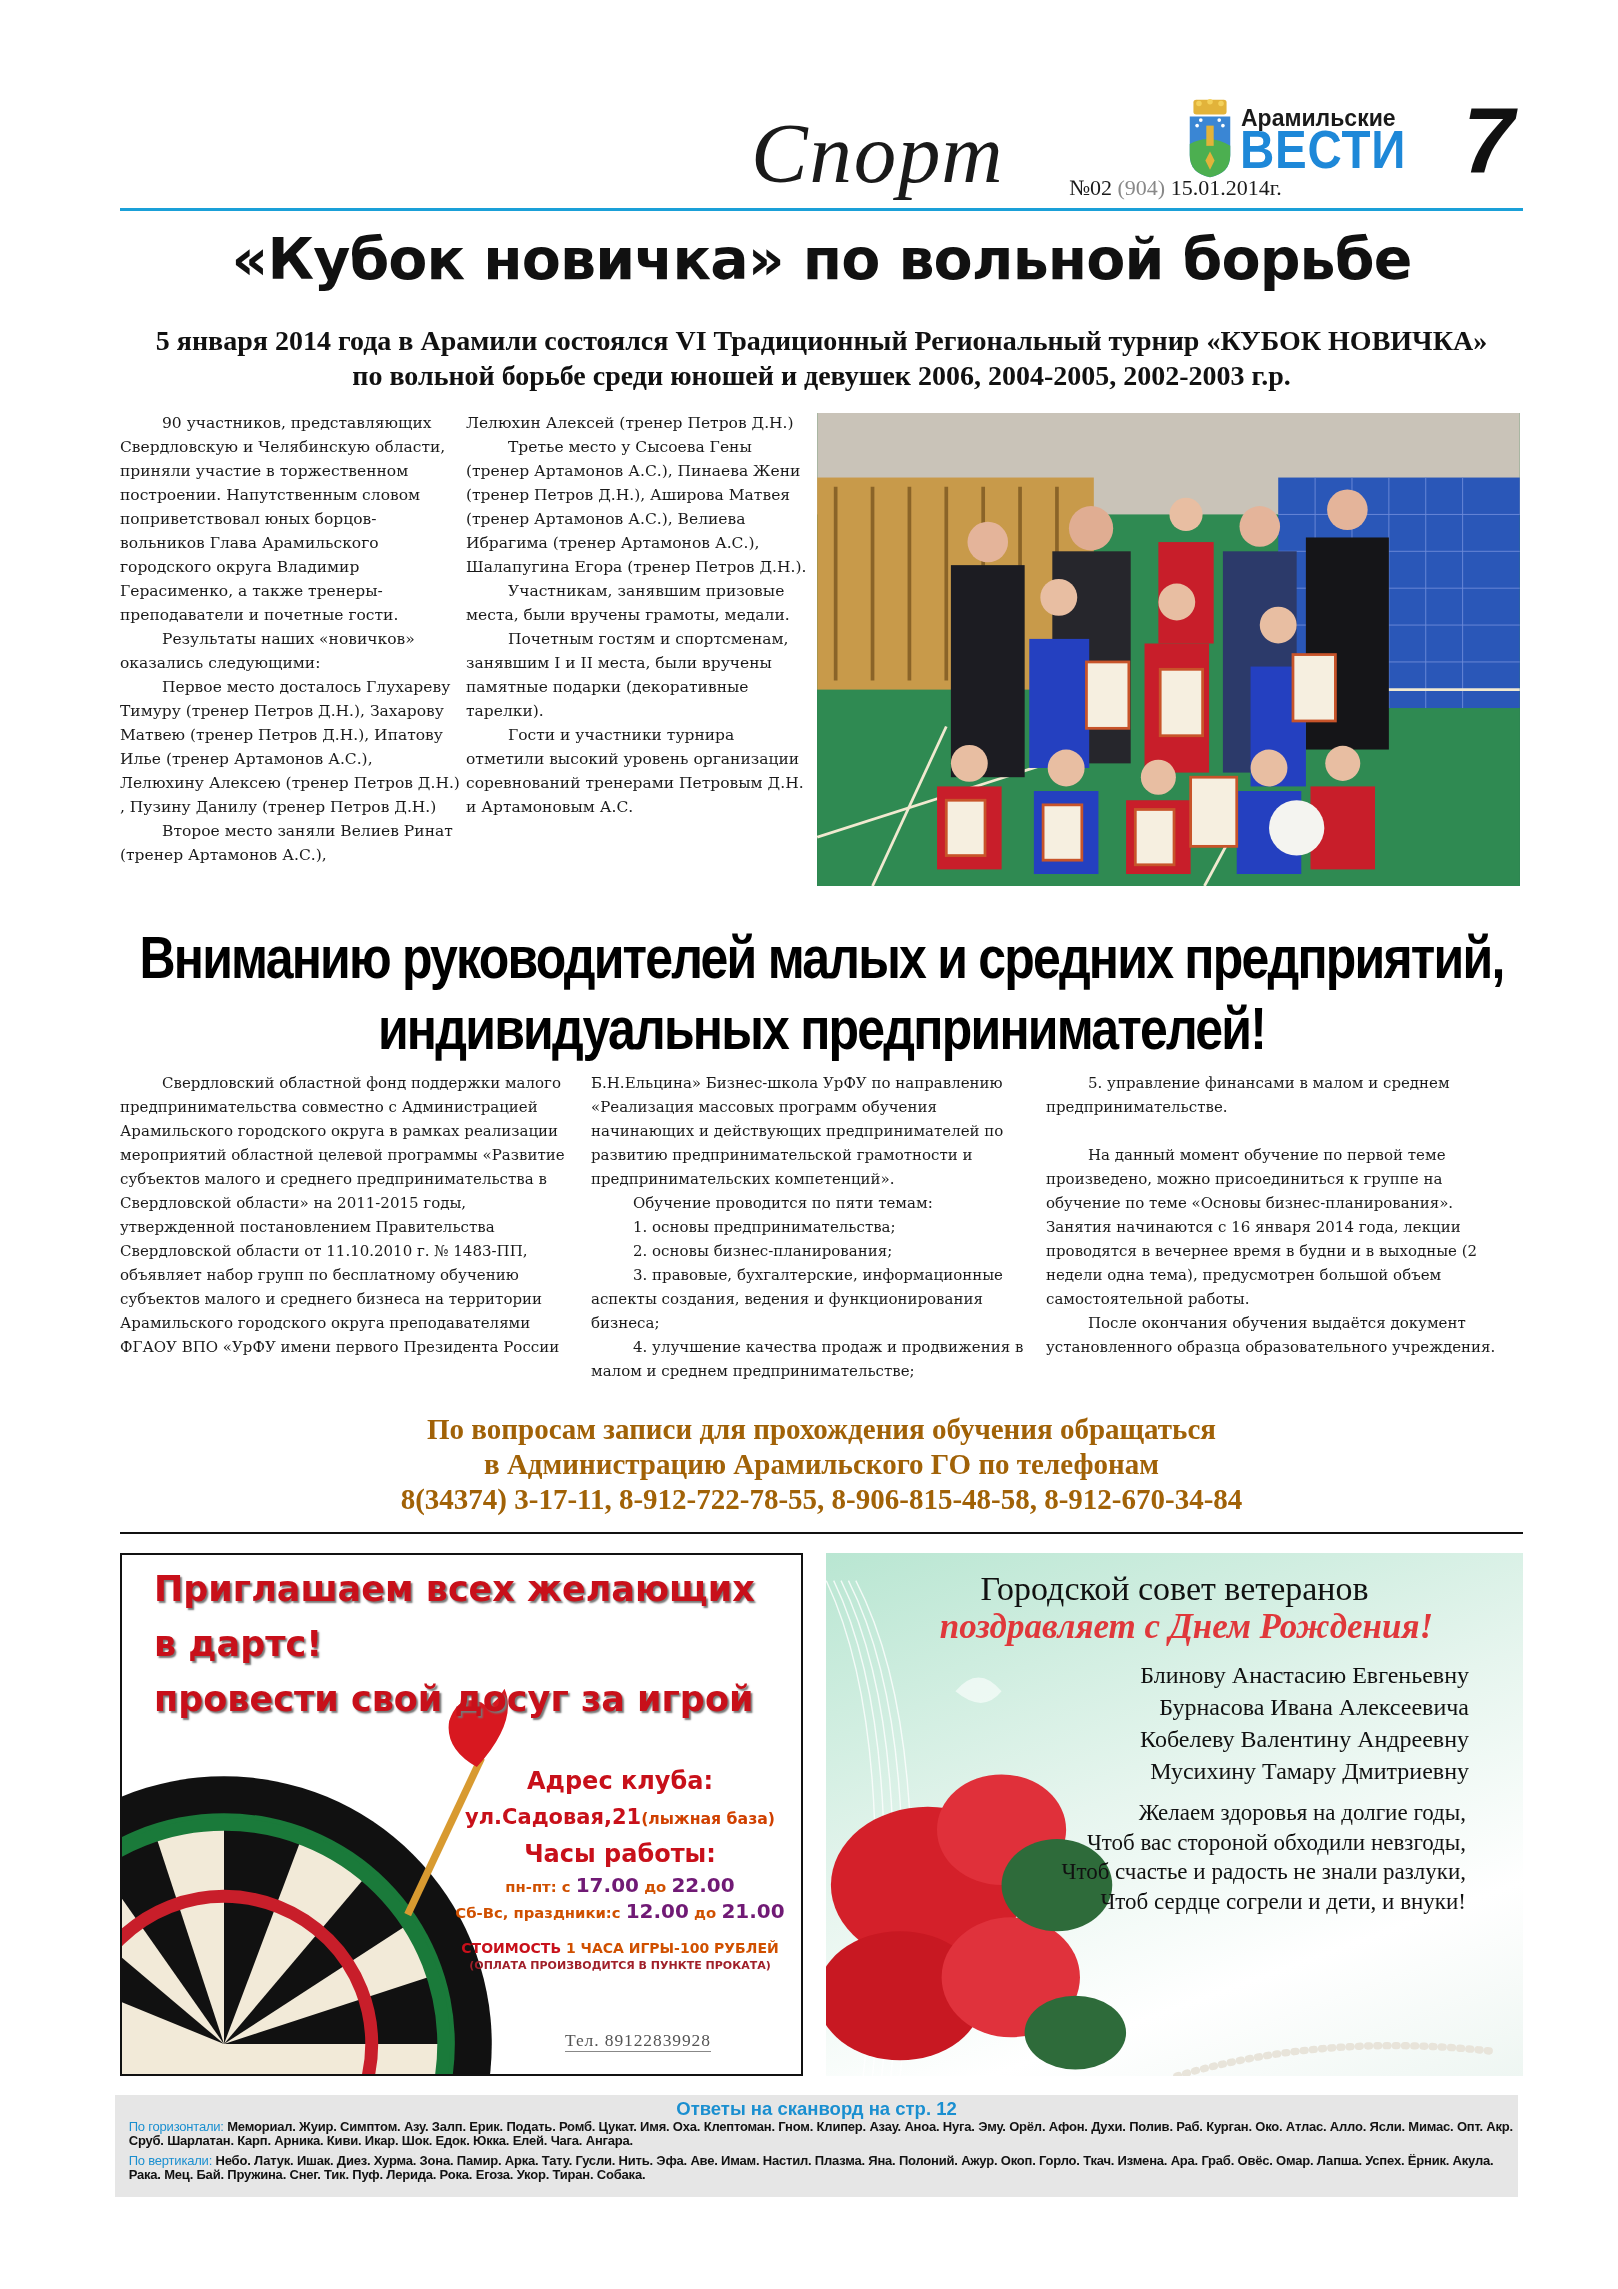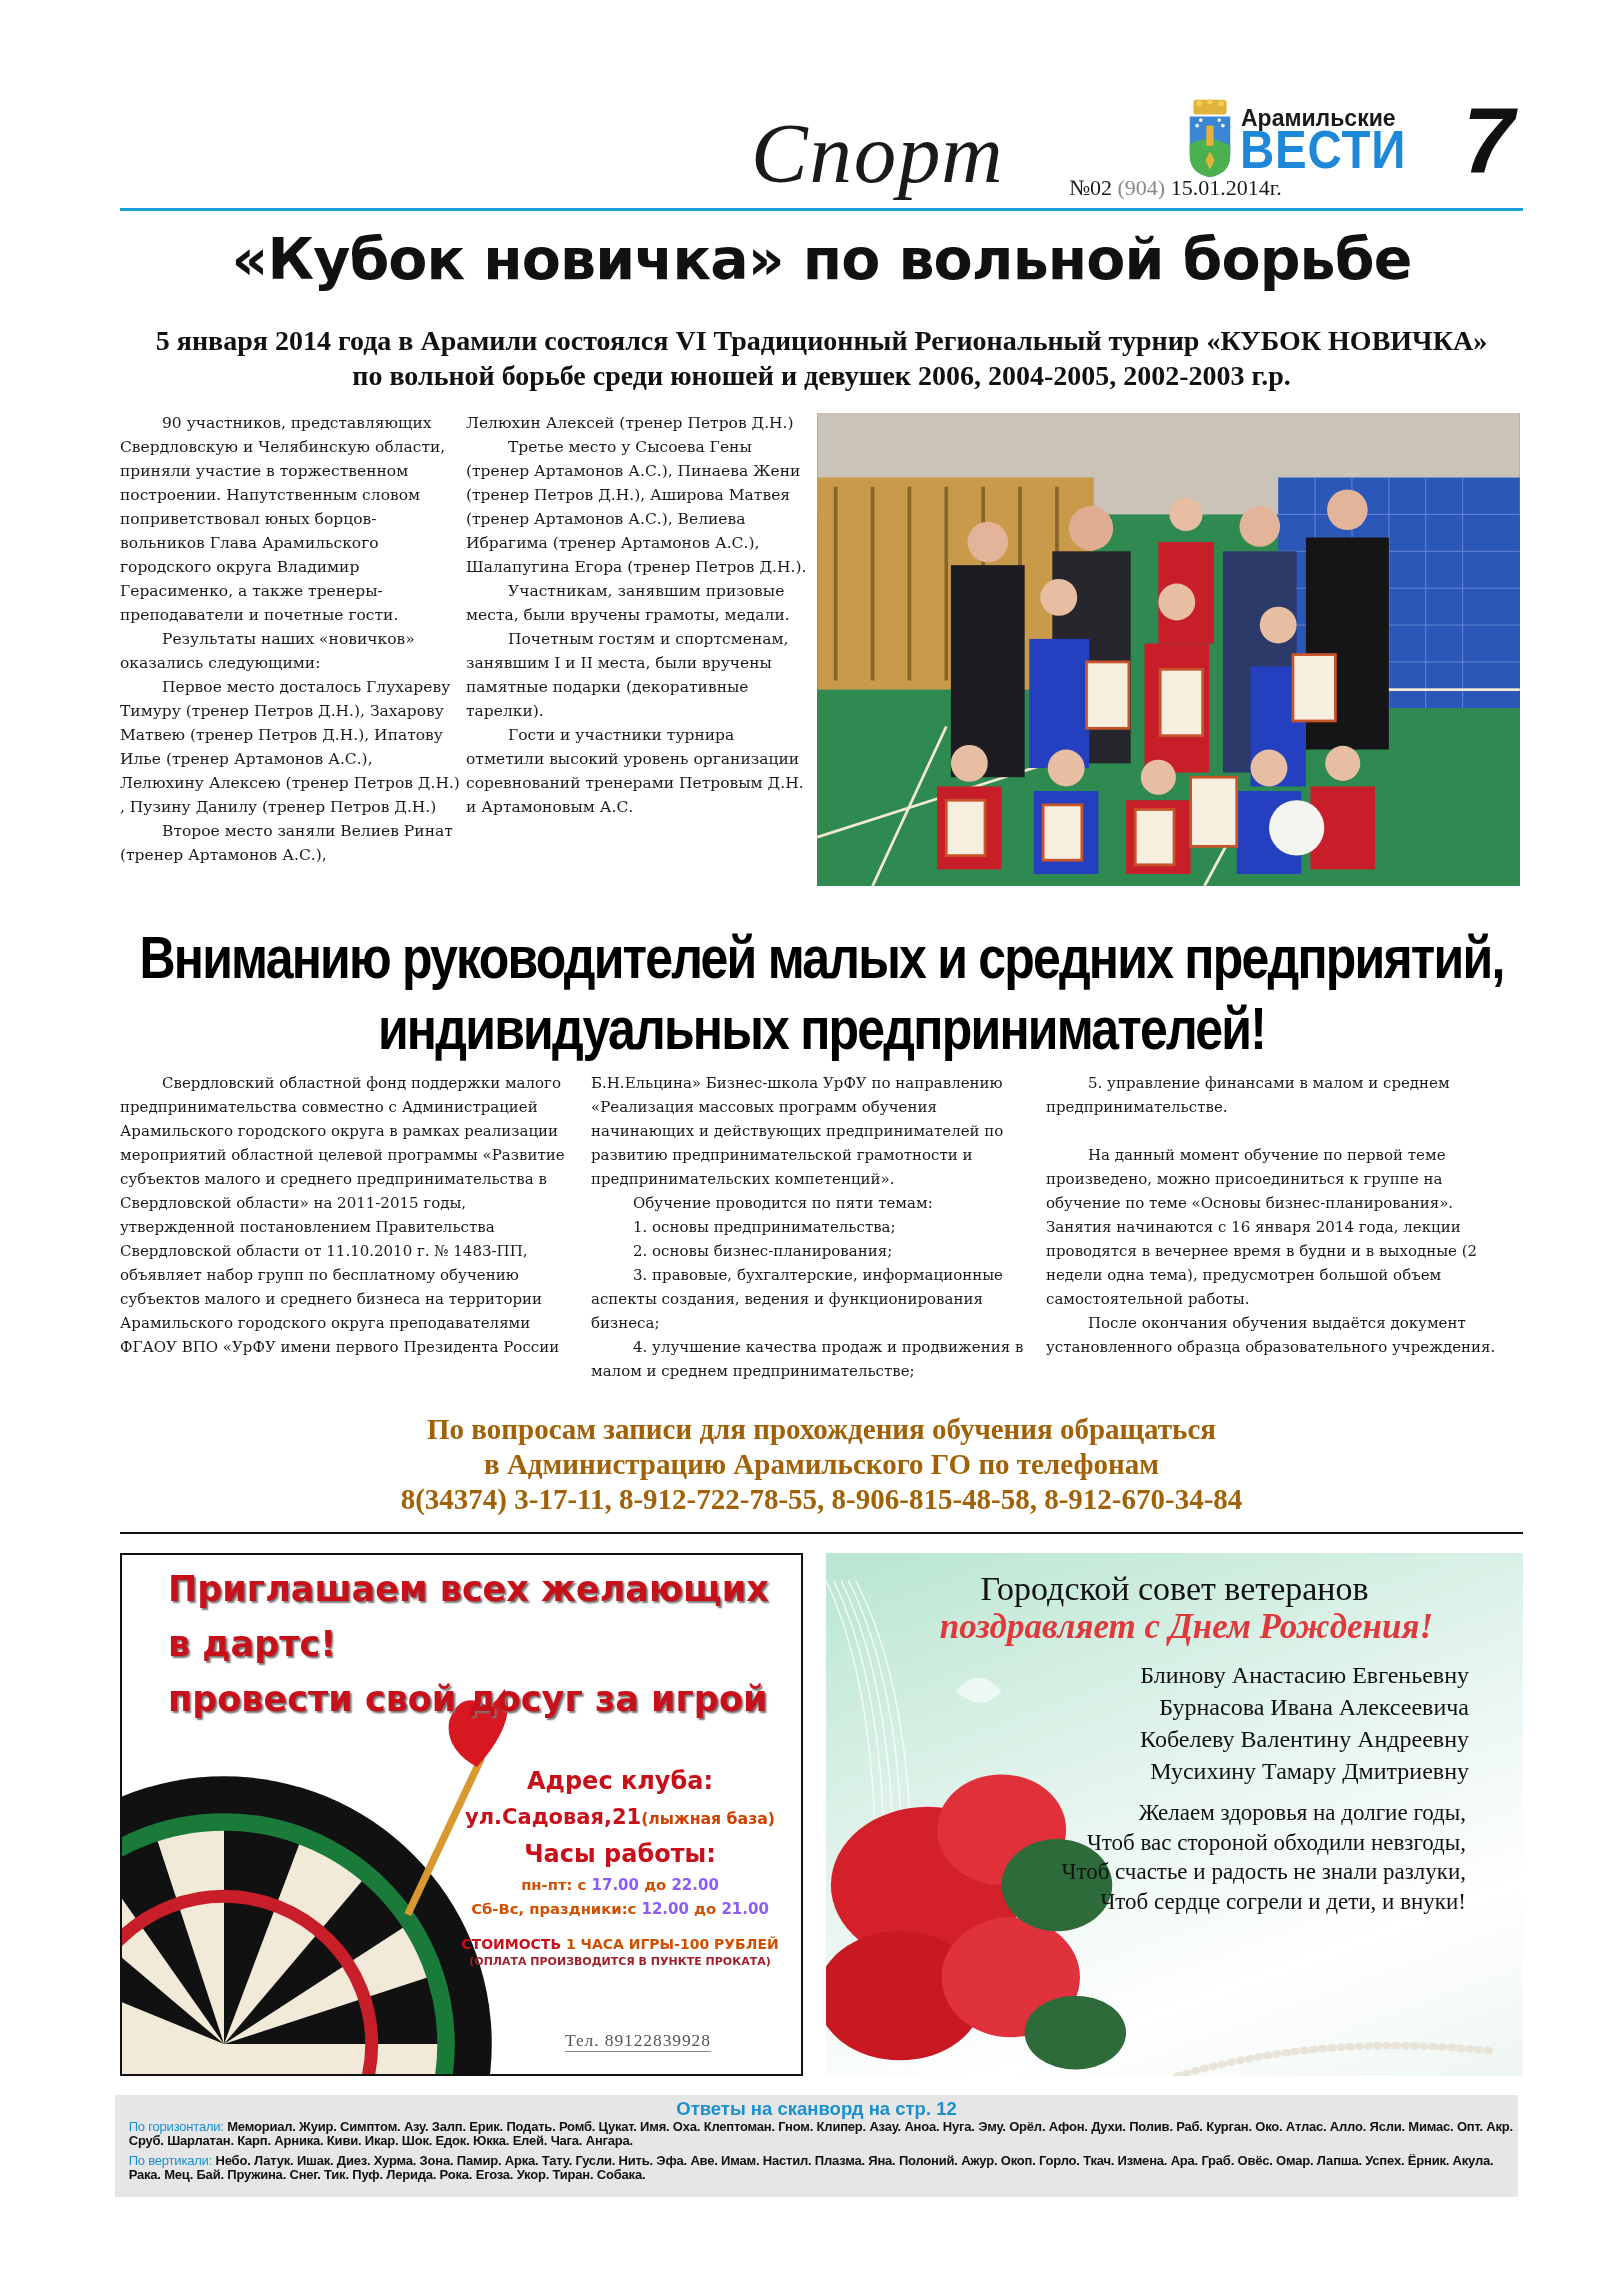--- a/index.html
+++ b/index.html
@@ -32,27 +32,27 @@
   
   .h2 { position: absolute; left: 120px; top: 923px; width: 1403px; text-align: center; font-family: "Liberation Sans", sans-serif; font-weight: bold; font-size: 50px; line-height: 59px; color: #000; letter-spacing: -1.8px; transform: scaleY(1.2); transform-origin: top; }
   .c3 { left: 120px; top: 1071px; width: 461px; font-size: 15px; line-height: 24px; }
   .c4 { left: 591px; top: 1071px; width: 452px; font-size: 15px; line-height: 24px; }
   .c5 { left: 1046px; top: 1071px; width: 475px; font-size: 15px; line-height: 24px; }
   .contact { position: absolute; left: 120px; top: 1412px; width: 1403px; text-align: center; font-family: "Liberation Serif", serif; font-weight: bold; font-size: 29px; line-height: 35px; color: #a16207; }
   .rule-black { position: absolute; left: 120px; top: 1532px; width: 1403px; height: 1.8px; background: #111; }
 
   
   .ad-darts { position: absolute; left: 120px; top: 1553px; width: 683px; height: 523px; border: 2.8px solid #111; background: #fff; overflow: hidden; }
-  .darts-head { position: absolute; left: 46px; top: 7.4px; font-family: "DejaVu Sans", sans-serif; font-weight: bold; font-size: 35px; line-height: 55px; color: #c8101a; text-shadow: 1.8px 1.8px 1.8px #777; }
+  .darts-head { position: absolute; left: 32px; top: 7.4px; font-family: "DejaVu Sans", sans-serif; font-weight: bold; font-size: 35px; line-height: 55px; color: #c8101a; text-shadow: 1.8px 1.8px 1.8px #777; }
   .darts-info { position: absolute; left: 318px; top: 208px; width: 360px; text-align: center; font-family: "DejaVu Sans", sans-serif; font-weight: bold; color: #c8101a; }
   .darts-info .big { font-size: 24px; line-height: 37px; }
   .darts-info .addr { font-size: 21px; line-height: 35px; }
   .darts-info .addr small { font-size: 15.7px; color: #d04000; }
   .darts-info .hrs { font-size: 14.8px; line-height: 24px; color: #d05000; }
-  .darts-info .hrs b { color: #8b5cf6; font-size: 15px; }
+  .darts-info .hrs b { color: #701a75; font-size: 20px; }
   .darts-info .price { font-size: 14px; line-height: 20px; color: #c8101a; margin-top: 13px; }
   .darts-info .price span { color: #d05000; }
   .darts-info .pay { font-size: 11px; line-height: 16.6px; color: #a0202a; }
   .darts-tel { position: absolute; left: 443px; top: 475px; font-family: "Liberation Serif", serif; font-size: 17.5px; color: #555; border-bottom: 1.8px solid #888; letter-spacing: 0.9px; }
 
   .ad-vet { position: absolute; left: 826px; top: 1553px; width: 697px; height: 523px; overflow: hidden; background: linear-gradient(160deg, #b9e6d2 0%, #e6f5ee 45%, #ffffff 75%, #eef6f2 100%); }
   .vet-title { position: absolute; left: 0; top: 16.6px; width: 100%; text-align: center; font-family: "Liberation Serif", serif; font-size: 34px; color: #111; }
   .vet-sub { position: absolute; left: 12px; top: 54px; width: 100%; text-align: center; font-family: "Liberation Serif", serif; font-style: italic; font-weight: bold; font-size: 35px; color: #e0383b; }
   .vet-names { position: absolute; right: 54px; top: 106px; text-align: right; font-family: "Liberation Serif", serif; font-size: 24px; line-height: 32px; color: #111; }
   .vet-poem { position: absolute; right: 57px; top: 245px; text-align: right; font-family: "Liberation Serif", serif; font-size: 23px; line-height: 29.5px; color: #111; }

